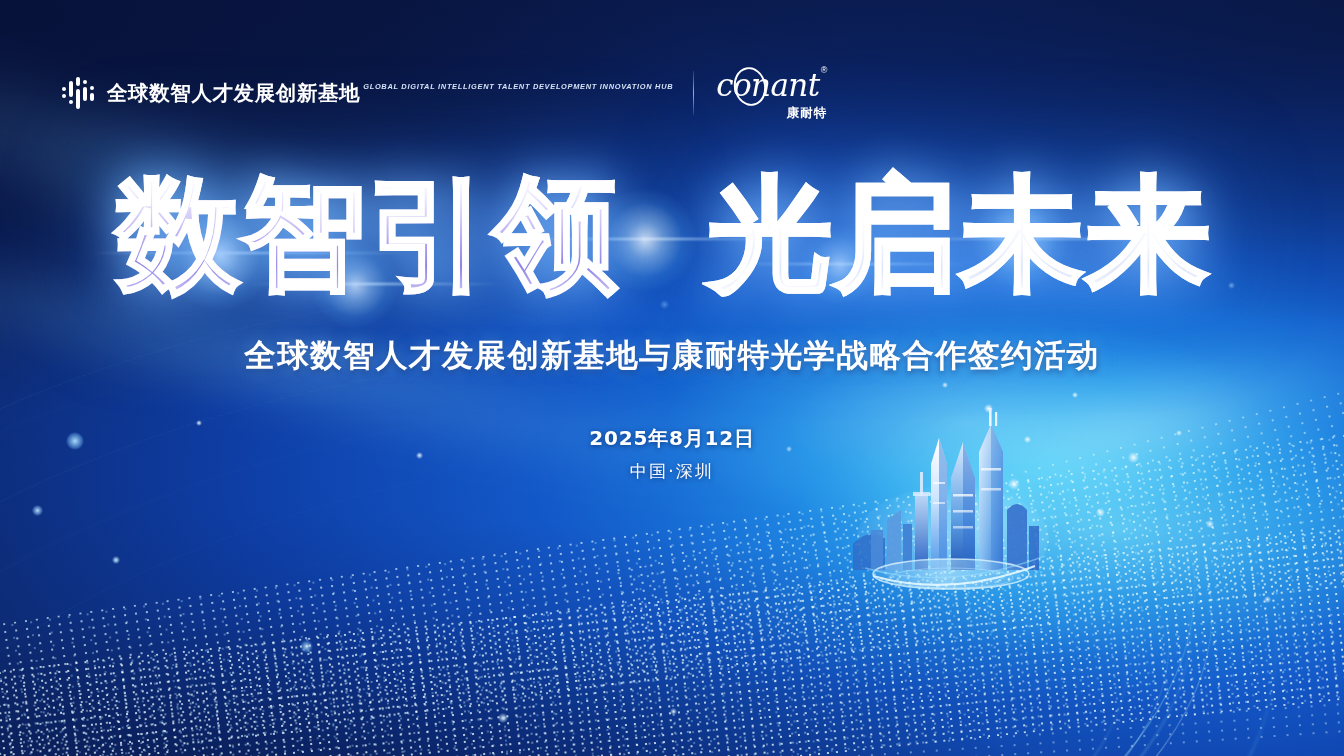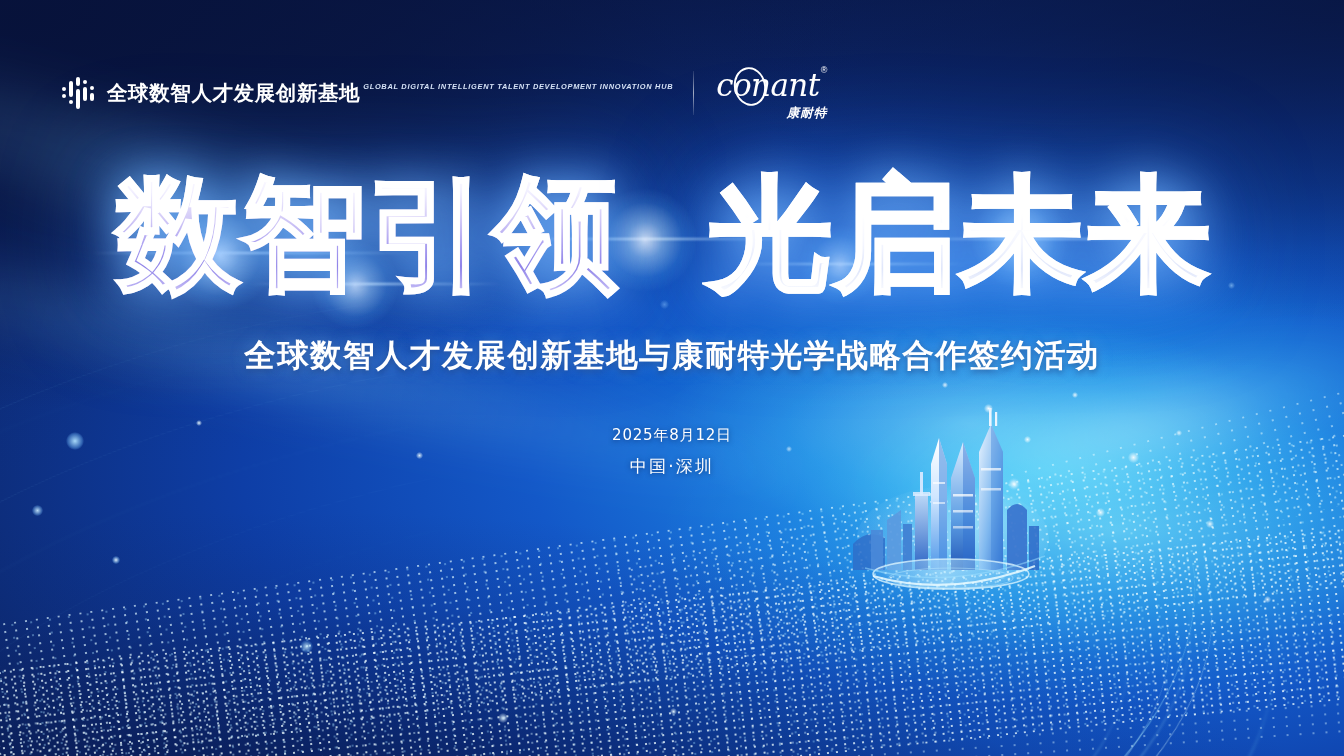--- a/index.html
+++ b/index.html
@@ -173,21 +173,20 @@
   }
   .brand-cn {
     position: absolute;
     right: 1px; bottom: 1px;
     color: #ffffff;
     font-size: 12.5px;
     font-weight: 700;
     letter-spacing: 1px;
     line-height: 1;
     white-space: nowrap;
-    font-style: italic;
   }
 
   
   .title-block {
     position: absolute;
     left: 0; right: 16px;
     top: 172px;
     text-align: center;
     z-index: 35;
   }
@@ -258,22 +257,22 @@
     position: absolute;
     left: 0; right: 0;
     top: 428px;
     text-align: center;
     z-index: 35;
     color: #ffffff;
     font-family: "DejaVu Sans", "Liberation Sans", sans-serif;
     text-shadow: 0 1px 5px rgba(10,35,95,0.7);
   }
   .meta-date {
-    font-size: 15px;
-    font-weight: 400;
+    font-size: 20px;
+    font-weight: 700;
     letter-spacing: 0.8px;
     line-height: 1;
   }
   .meta-place {
     margin-top: 15px;
     font-size: 17px;
     font-weight: 400;
     letter-spacing: 2.2px;
     line-height: 1;
   }

